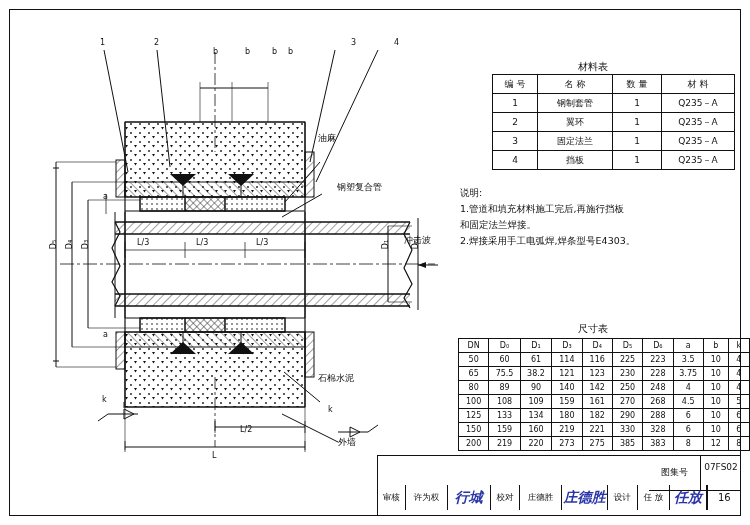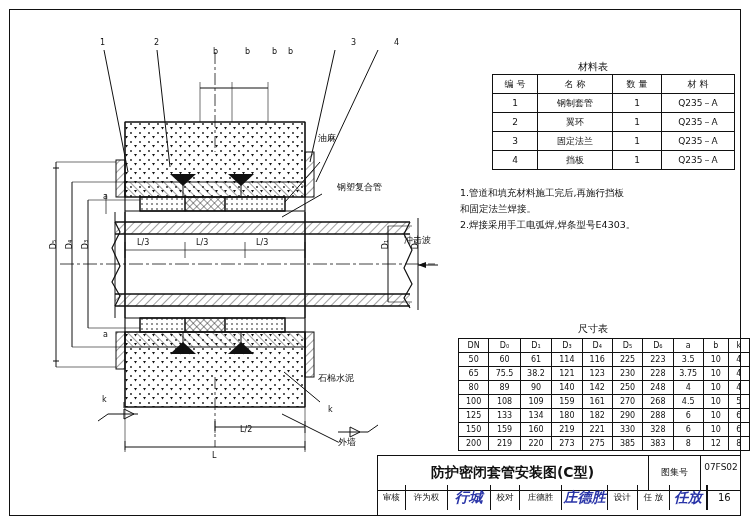--- a/index.html
+++ b/index.html
@@ -76,20 +76,21 @@
     <tr>
       <td>4</td>
       <td>挡板</td>
       <td>1</td>
       <td>Q235－A</td>
     </tr>
   </tbody>
     </table>
 
   <div class="notes">
+    <div>说明:</div>
     <div>1.管道和填充材料施工完后,再施行挡板</div>
     <div>和固定法兰焊接。</div>
     <div>2.焊接采用手工电弧焊,焊条型号E4303。</div>
   </div>
 
   <div class="dt-title">尺寸表</div>
   <table class="tbl" id="dim-table">
     <tbody>
         <tr>
       <th style="width:30px">DN</th>
@@ -370,21 +371,20 @@
   <div class="lbl" style="left:102px;top:395px;">k</div>
   <div class="lbl" style="left:328px;top:405px;">k</div>
 
   <div class="lbl-cn" style="left:318px;top:133px;text-align:right;">油麻</div>
   <div class="lbl-cn" style="left:318px;top:182px;margin-left:19px;">钢塑复合管</div>
   <div class="lbl-cn" style="left:404px;top:235px;">冲击波</div>
   <div class="lbl-cn" style="left:318px;top:373px;">石棉水泥</div>
   <div class="lbl-cn" style="left:338px;top:437px;">外墙</div>
 
   <div class="tb"></div>
-  <div class="tb-title">防护密闭套管安装图(C型)</div>
   <div class="tb-code-label">图集号</div>
   <div class="tb-code">07FS02</div>
 
   <div class="tb-sign">
     <div class="c" style="width:34px">审核</div>
     <div class="c" style="width:48px">许为权</div>
     <div class="c sig" style="width:50px">行城</div>
     <div class="c" style="width:34px">校对</div>
     <div class="c" style="width:48px">庄德胜</div>
     <div class="c sig" style="width:54px">庄德胜</div>

